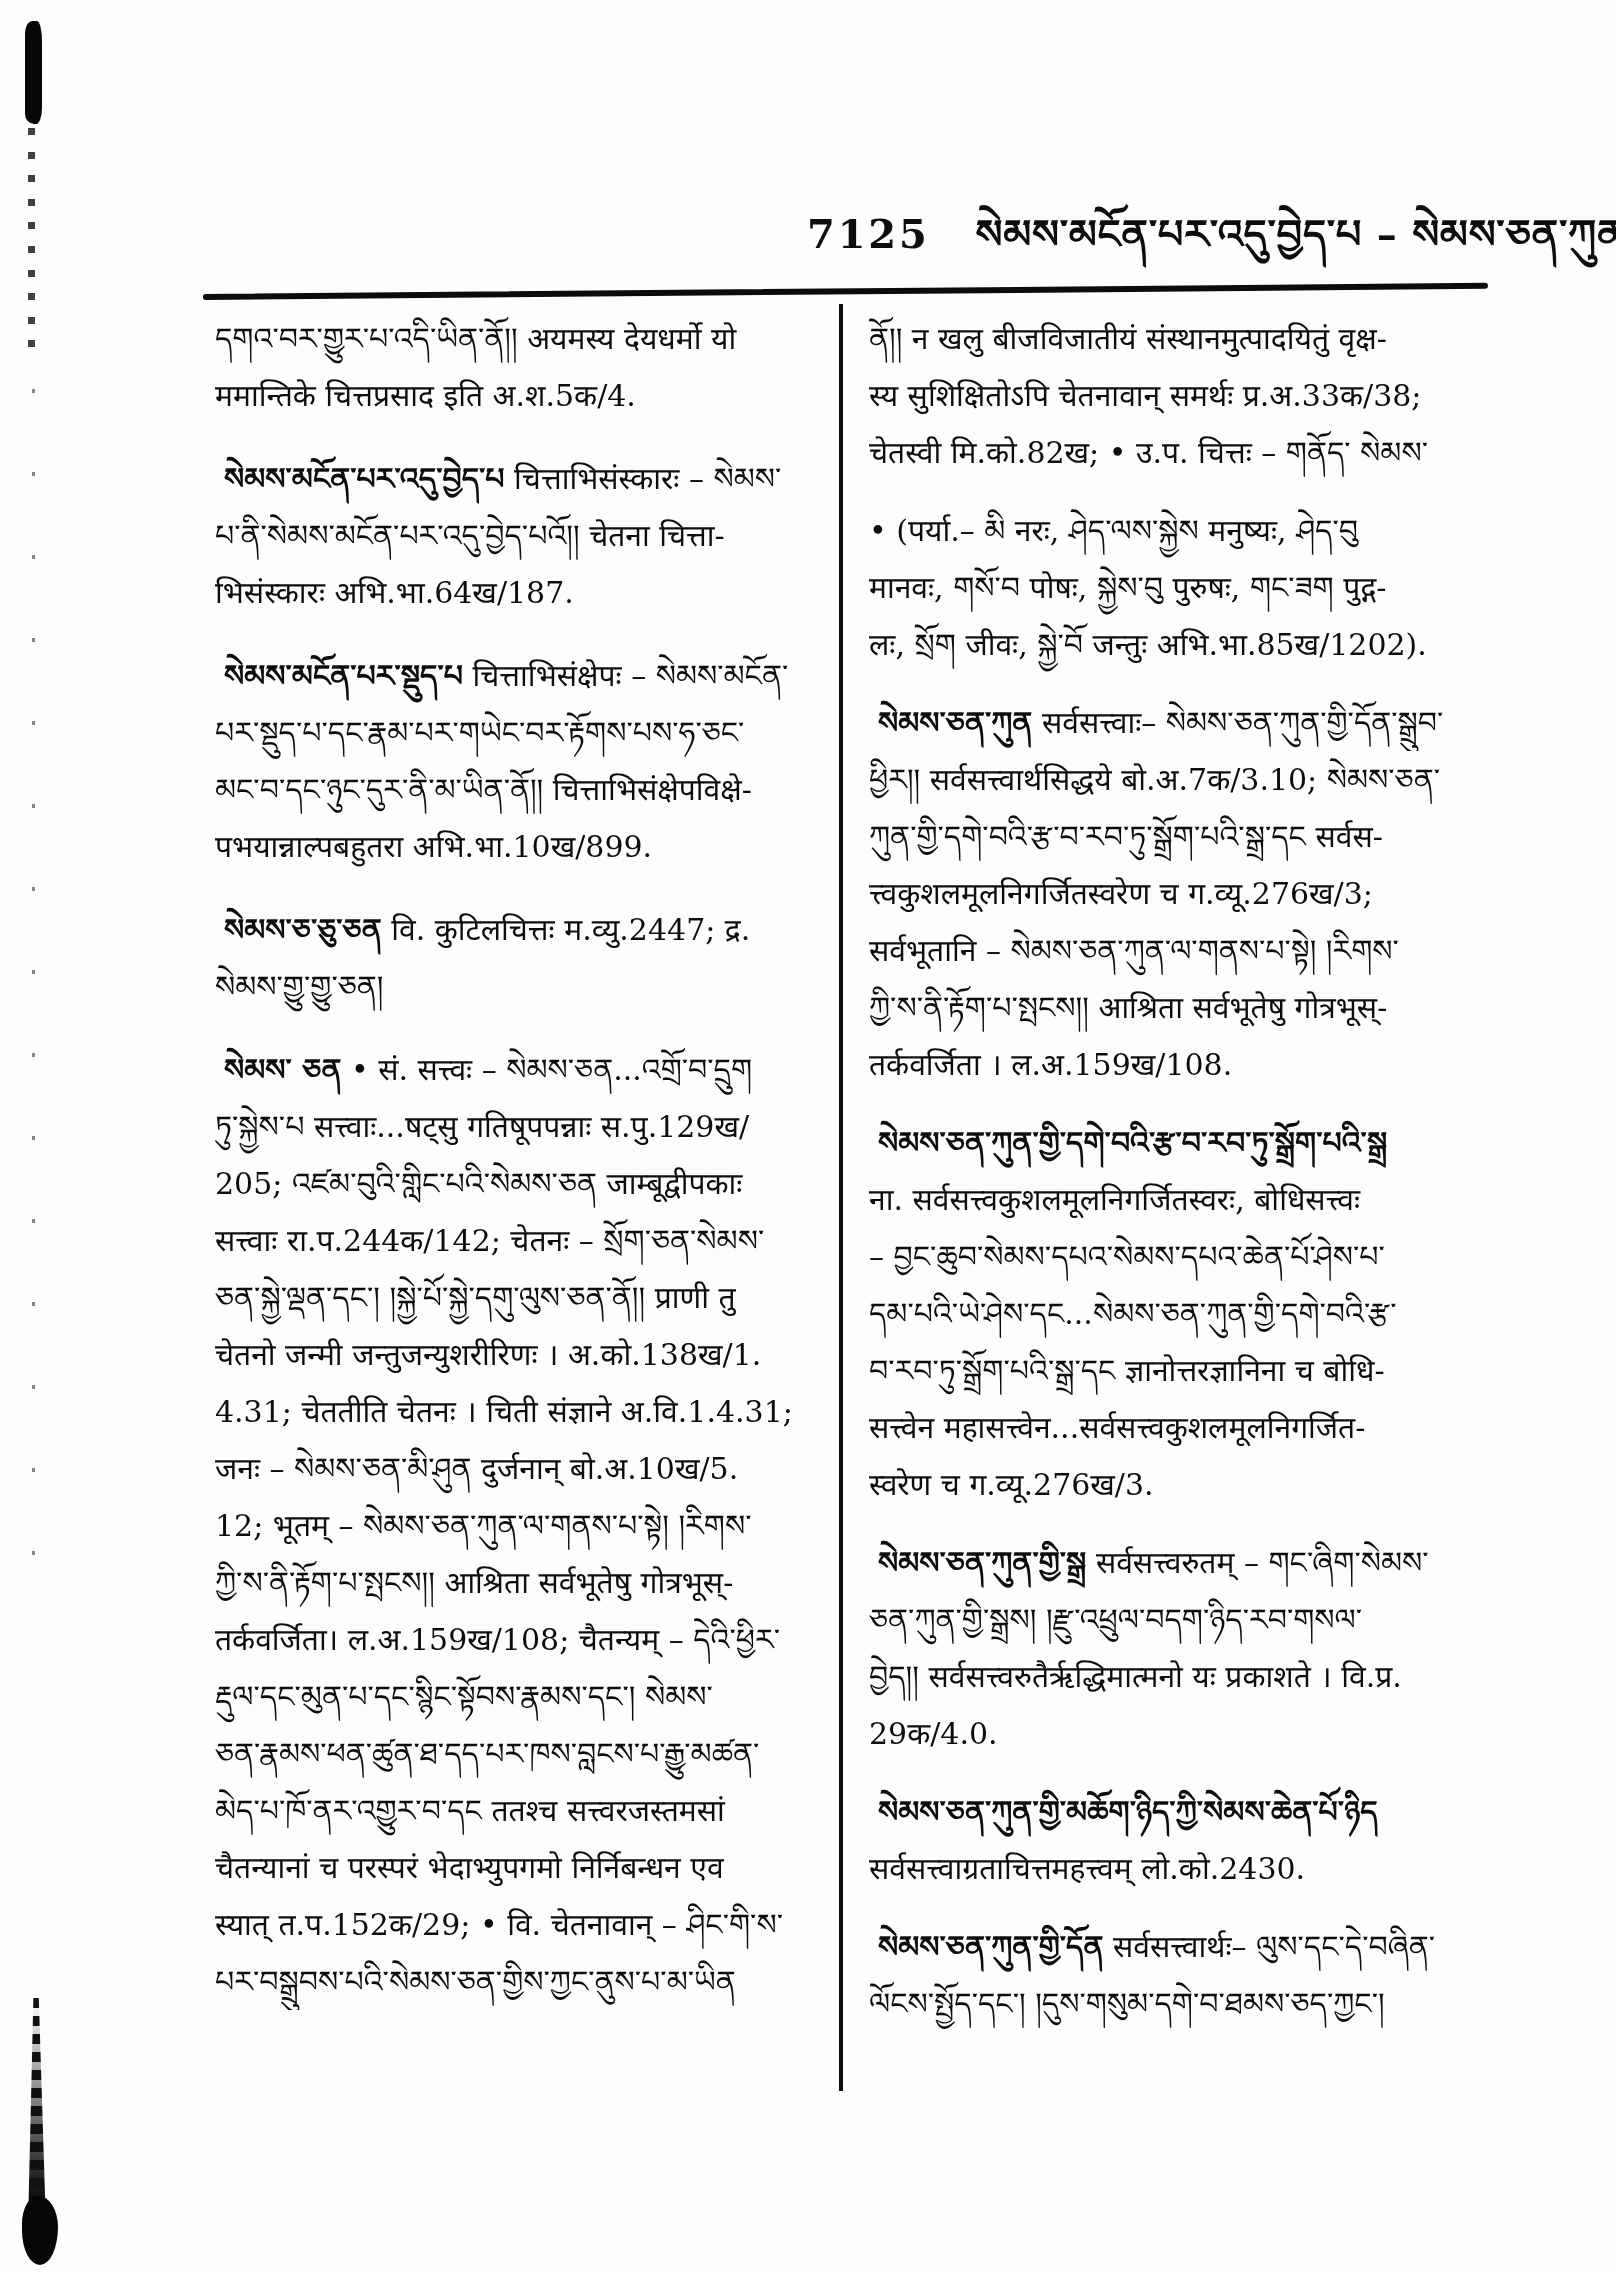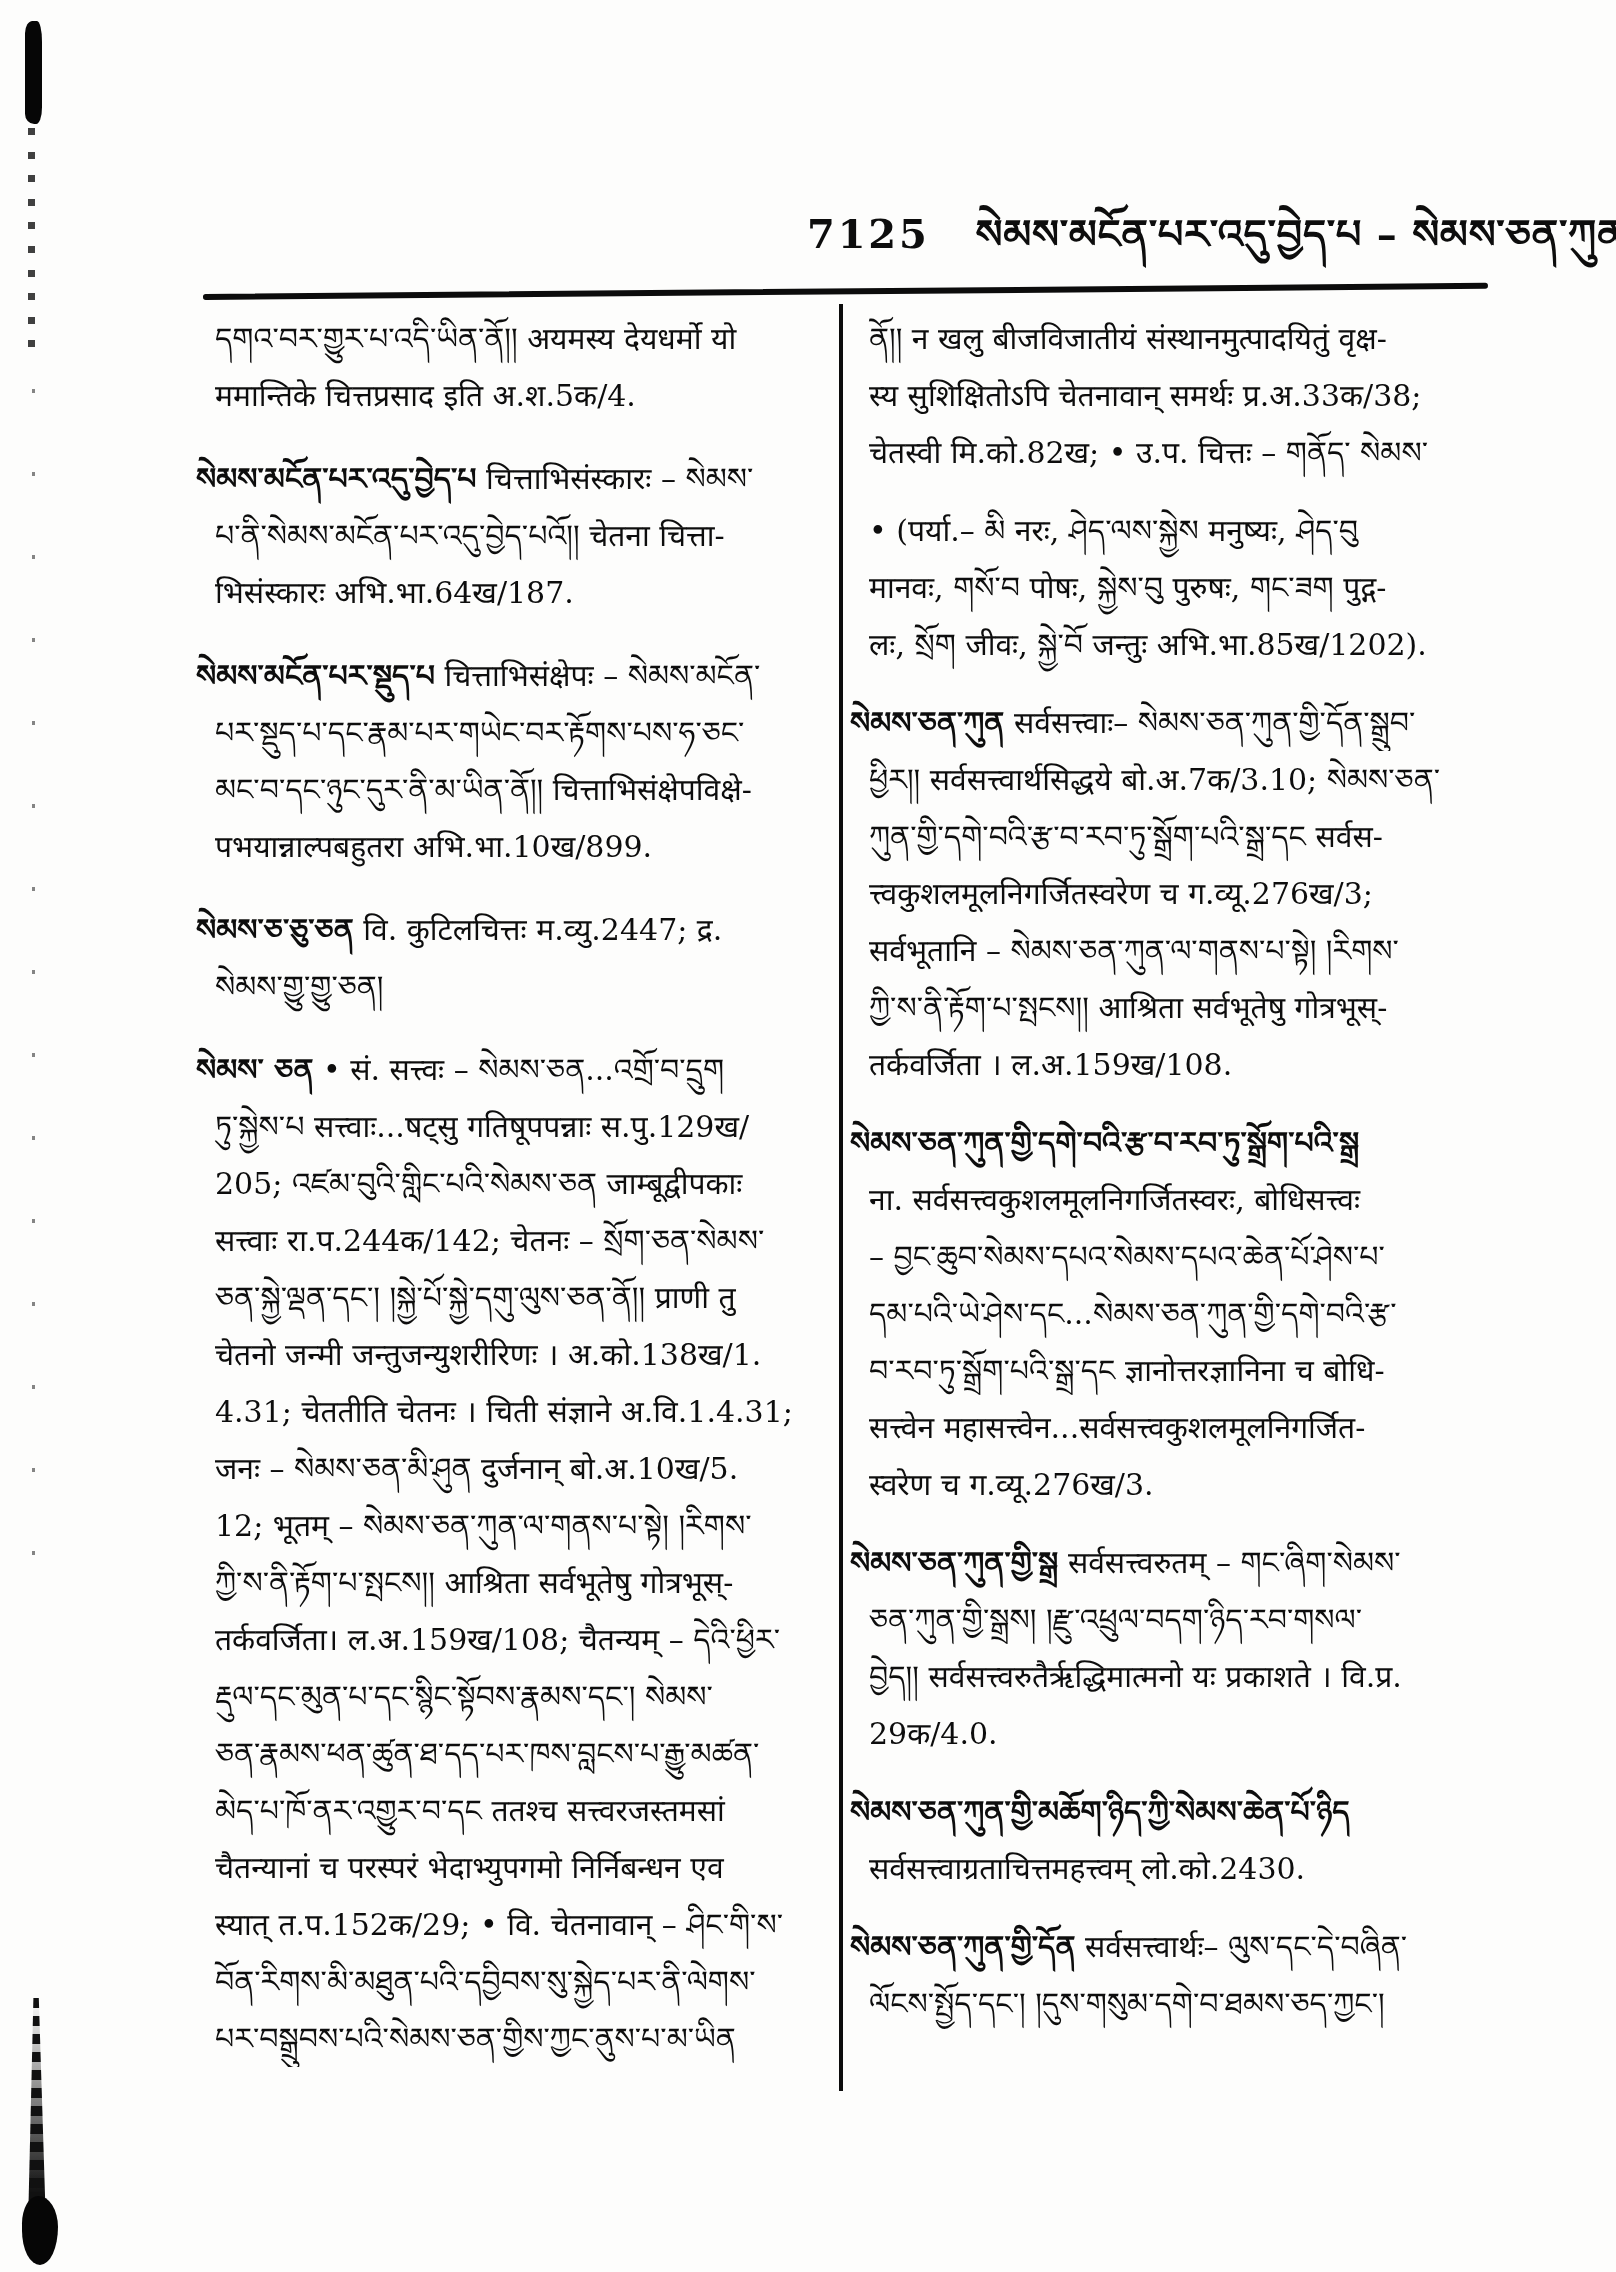--- a/index.html
+++ b/index.html
@@ -34,21 +34,21 @@
   .col-left{left:196px;width:613px;}
   .col-right{left:850px;width:642px;}
   .para{margin:0 0 26px 0;}
   .col-right .para{margin-bottom:21px;}
   .line{
     white-space:nowrap;overflow:hidden;height:57px;
     padding-left:19px;
   }
   .line.first{padding-left:0;}
   .para.hang-all .line.first{padding-left:19px;}
-  .headword{font-weight:700;}
+  .headword{font-weight:700;margin-left:28px;}
   
   .artifact{position:absolute;background:#060606;}
   .artifact-top-blob{
     left:25px;top:21px;width:16.7px;height:103px;
     border-radius:45% 30% 35% 55% / 12% 20% 16% 10%;
   }
   .artifact-top-specks{
     left:28px;top:128px;width:7px;height:236px;background:transparent;
     background-image:repeating-linear-gradient(180deg,#111 0 7px,transparent 7px 23.6px);
     opacity:.8;
@@ -118,21 +118,20 @@
         <div class="line">4.31; चेततीति चेतनः । चिती संज्ञाने अ.वि.1.4.31;</div>
         <div class="line">जनः – སེམས་ཅན་མི་ཤུན दुर्जनान् बो.अ.10ख/5.</div>
         <div class="line">12; भूतम् – སེམས་ཅན་ཀུན་ལ་གནས་པ་སྟེ། །རིགས་</div>
         <div class="line">ཀྱི་ས་ནི་རྟོག་པ་སྤངས།། आश्रिता सर्वभूतेषु गोत्रभूस्-</div>
         <div class="line">तर्कवर्जिता। ल.अ.159ख/108; चैतन्यम् – དེའི་ཕྱིར་</div>
         <div class="line">རྡུལ་དང་མུན་པ་དང་སྙིང་སྟོབས་རྣམས་དང་། སེམས་</div>
         <div class="line">ཅན་རྣམས་ཕན་ཚུན་ཐ་དད་པར་ཁས་བླངས་པ་རྒྱུ་མཚན་</div>
         <div class="line">མེད་པ་ཁོ་ནར་འགྱུར་བ་དང ततश्च सत्त्वरजस्तमसां</div>
         <div class="line">चैतन्यानां च परस्परं भेदाभ्युपगमो निर्निबन्धन एव</div>
         <div class="line">स्यात् त.प.152क/29; • वि. चेतनावान् – ཤིང་གི་ས་</div>
-        <div class="line">བོན་རིགས་མི་མཐུན་པའི་དབྱིབས་སུ་སྐྱེད་པར་ནི་ལེགས་</div>
         <div class="line">པར་བསྒྲུབས་པའི་སེམས་ཅན་གྱིས་ཀྱང་ནུས་པ་མ་ཡིན</div>
       </div>
     </div>
   <div class="col col-right">
       <div class="para hang-all">
         <div class="line first">ནོ།། न खलु बीजविजातीयं संस्थानमुत्पादयितुं वृक्ष-</div>
         <div class="line">स्य सुशिक्षितोऽपि चेतनावान् समर्थः प्र.अ.33क/38;</div>
         <div class="line">चेतस्वी मि.को.82ख; • उ.प. चित्तः – གནོད་ སེམས་</div>
       </div>
       <div class="para hang-all">

